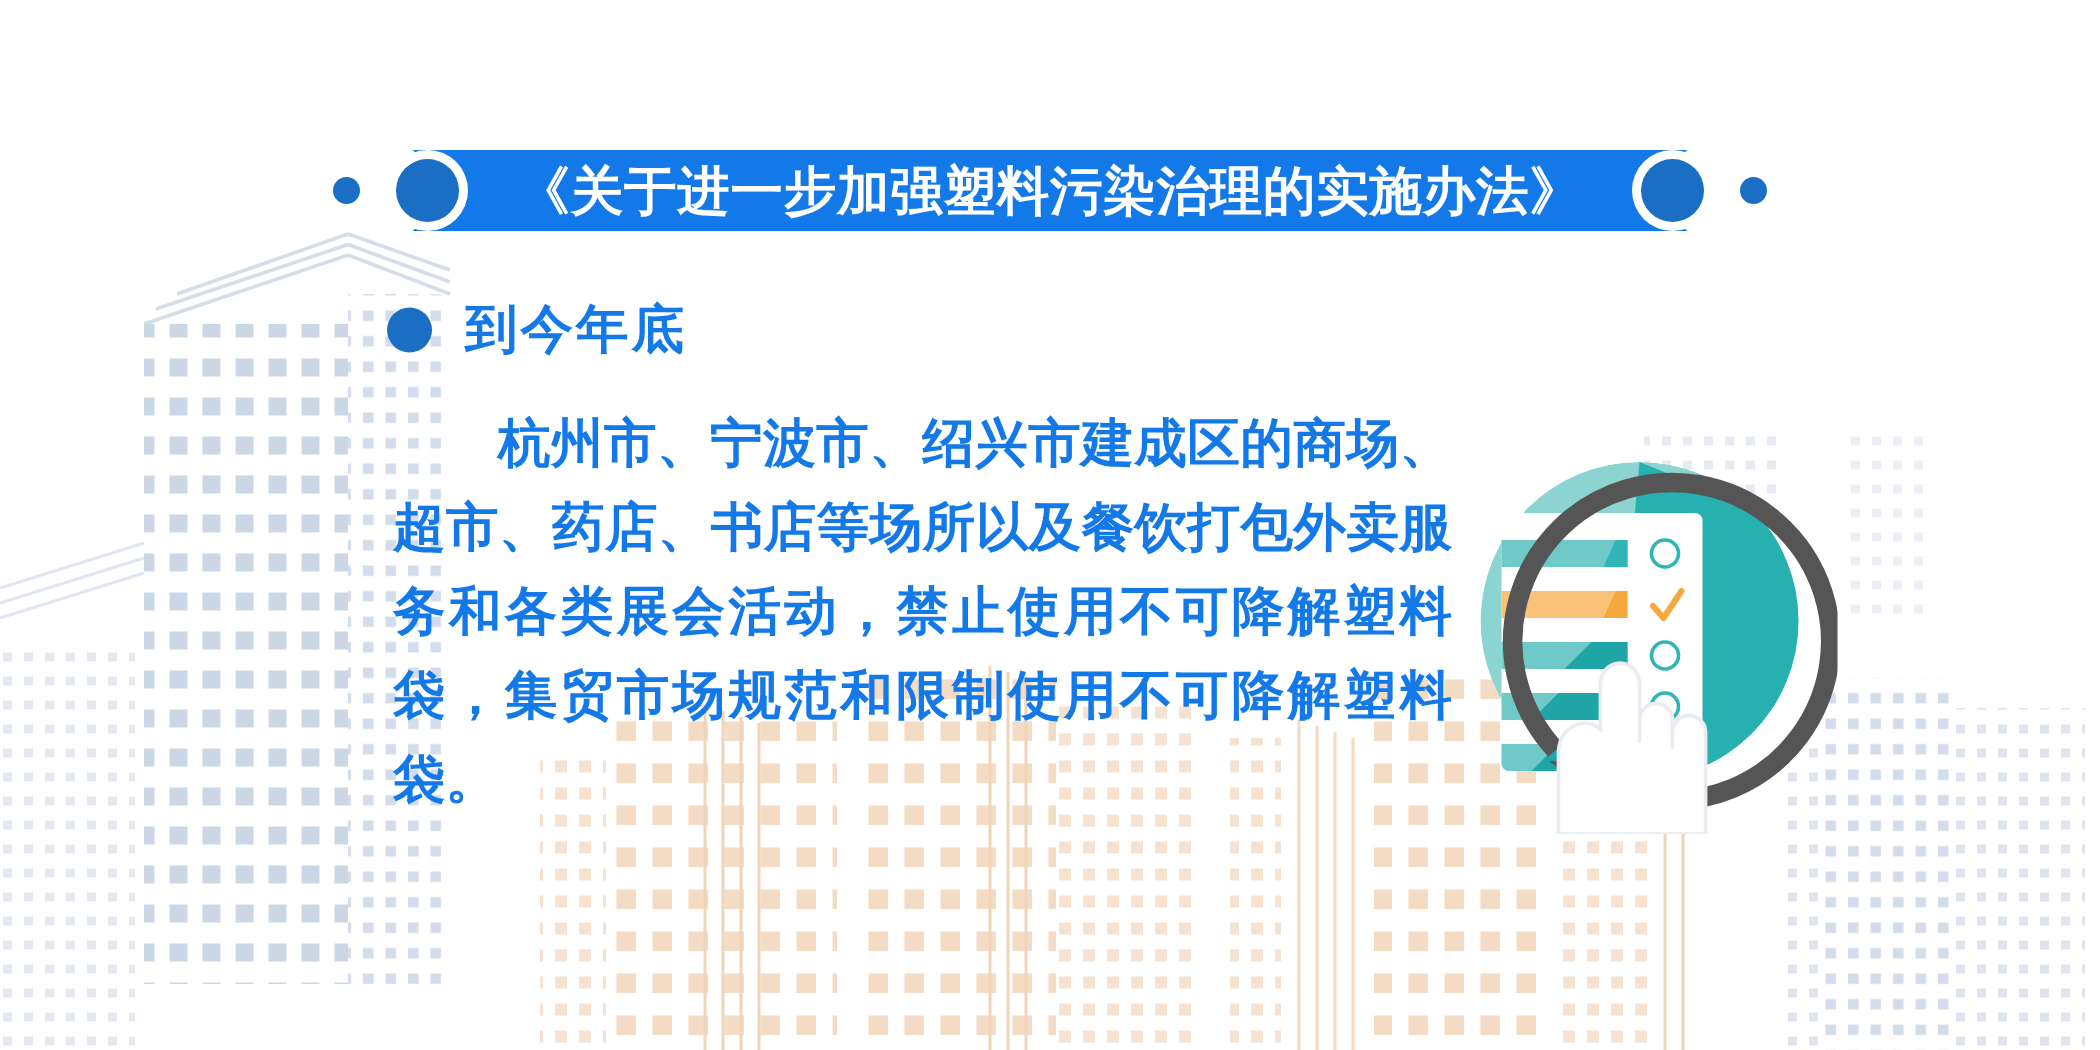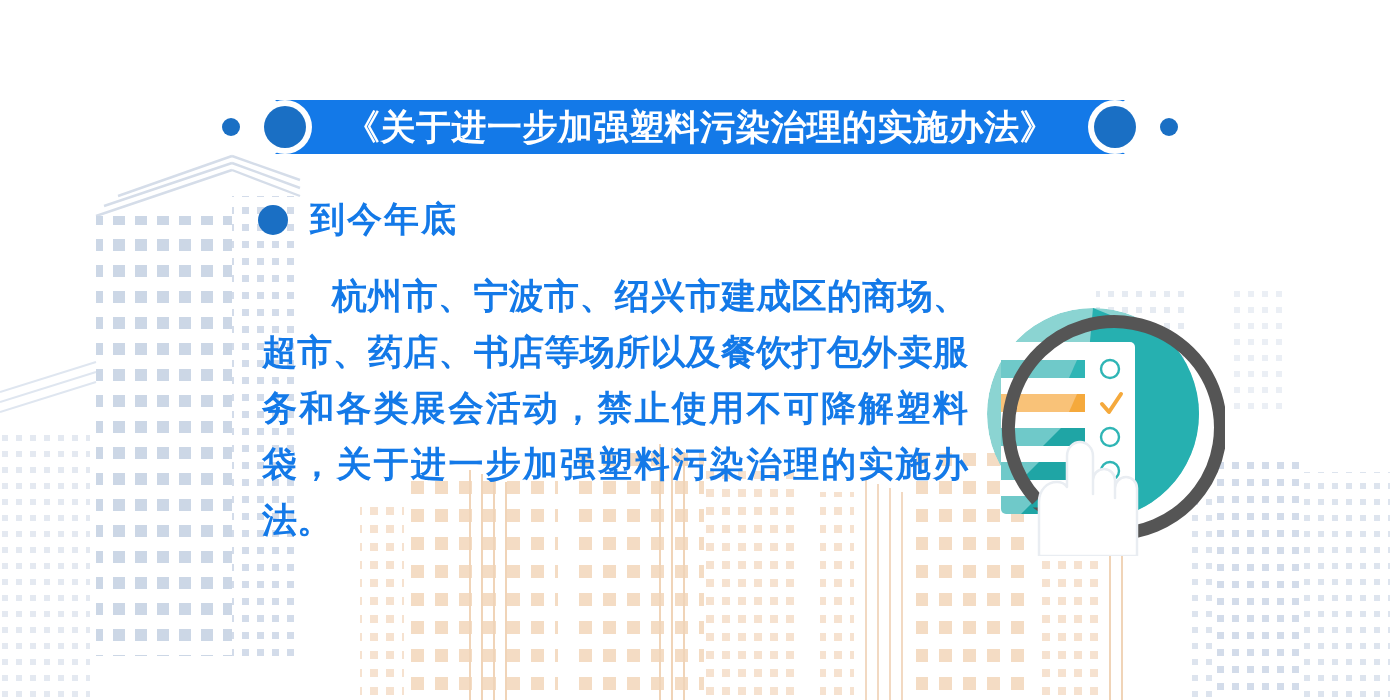--- a/index.html
+++ b/index.html
@@ -221,21 +221,21 @@
       <circle cx="1169" cy="31" r="9" fill="#1A6FC4"></circle>
     </svg>
   </div>
   <div class="banner-text">《关于进一步加强塑料污染治理的实施办法》</div>
 
   <div class="subhead">
     <span class="subhead-dot"></span>
     <span class="subhead-label">到今年底</span>
   </div>
 
-  <p class="body-text">杭州市、宁波市、绍兴市建成区的商场、超市、药店、书店等场所以及餐饮打包外卖服务和各类展会活动，禁止使用不可降解塑料袋，关于进一步加强塑料污染治理的实施办法。</p>
+  <p class="body-text">杭州市、宁波市、绍兴市建成区的商场、超市、药店、书店等场所以及餐饮打包外卖服务和各类展会活动，禁止使用不可降解塑料袋，集贸市场规范和限制使用不可降解塑料袋。</p>
 
   <div class="illustration">
     <svg class="illu-svg" width="260" height="268" viewBox="0 0 260 268" xmlns="http://www.w3.org/2000/svg">
       <defs>
         <clipPath id="discClip">
           <circle cx="128" cy="126" r="106"></circle>
         </clipPath>
         <clipPath id="cardClip">
           <rect x="36" y="54" width="134" height="172" rx="5"></rect>
         </clipPath>

